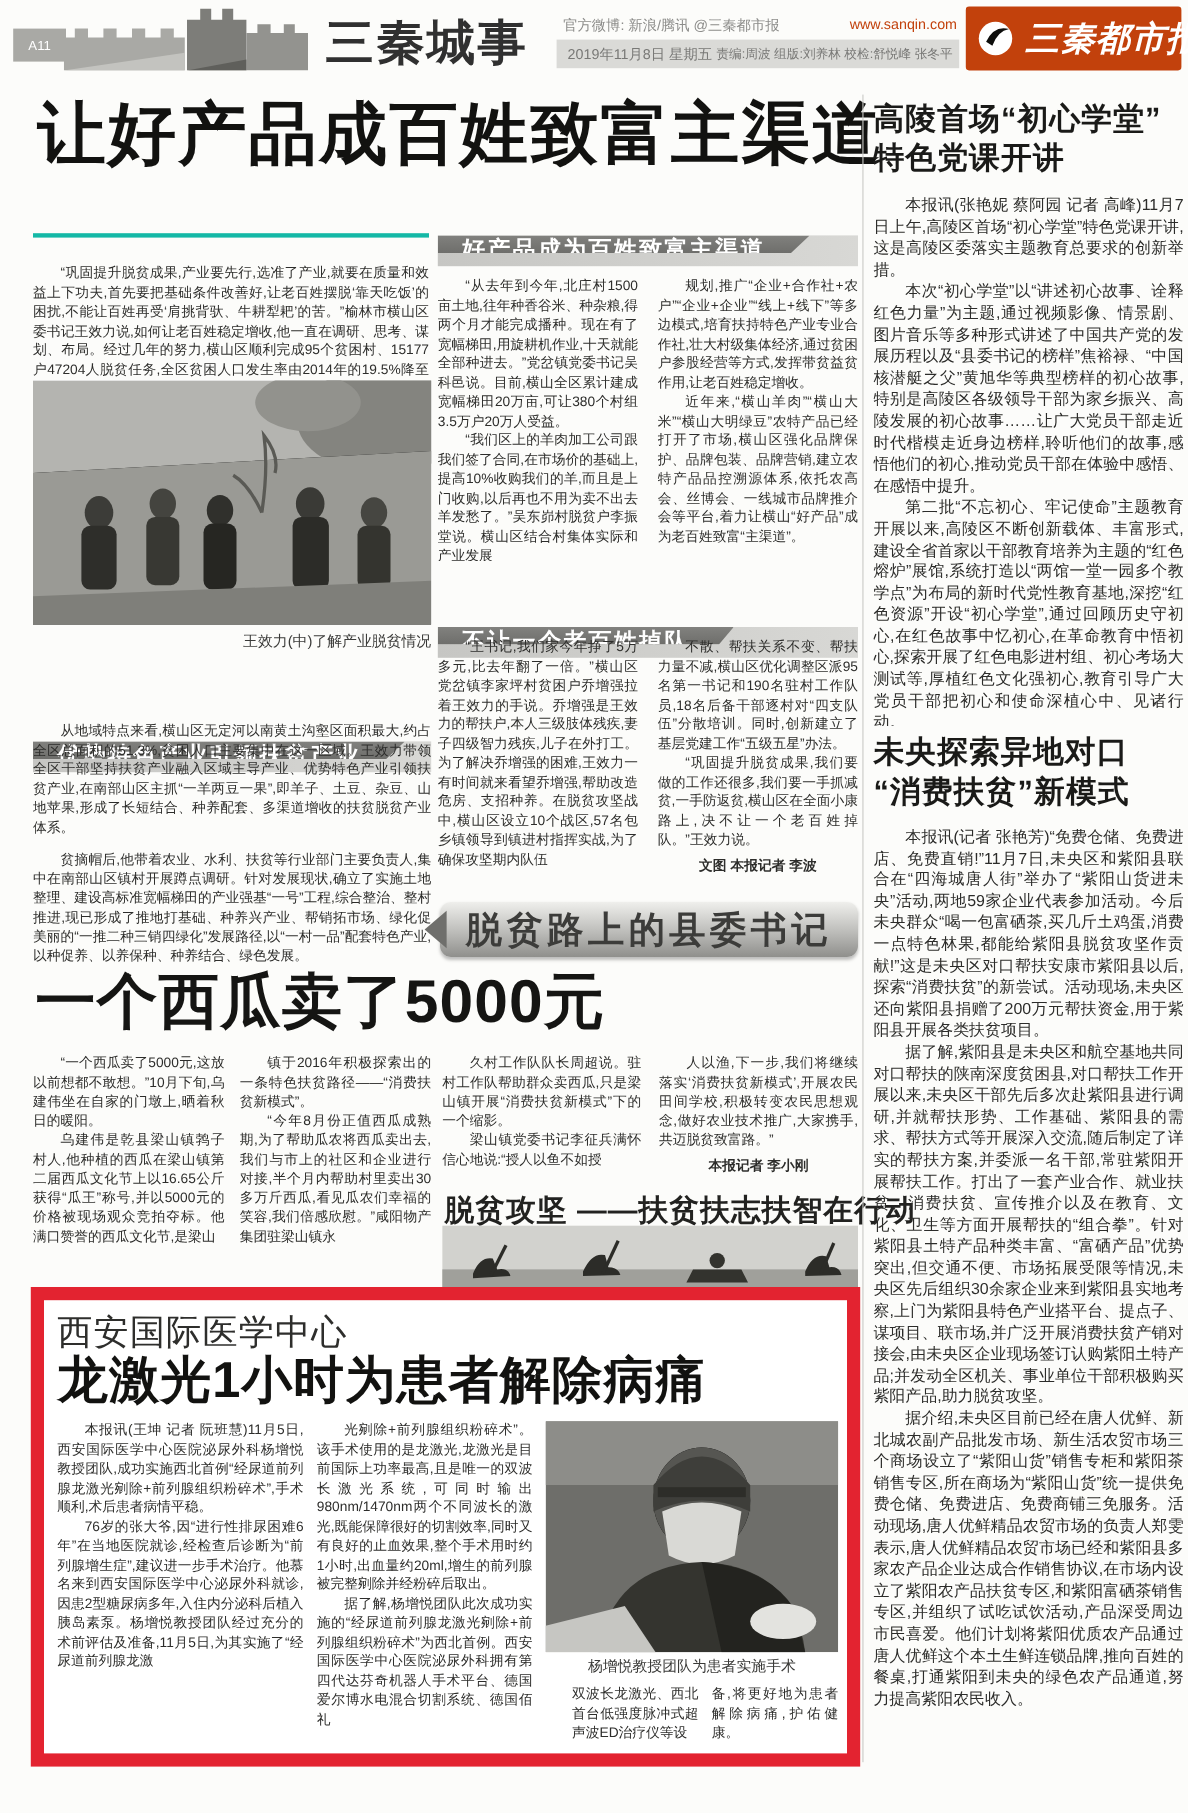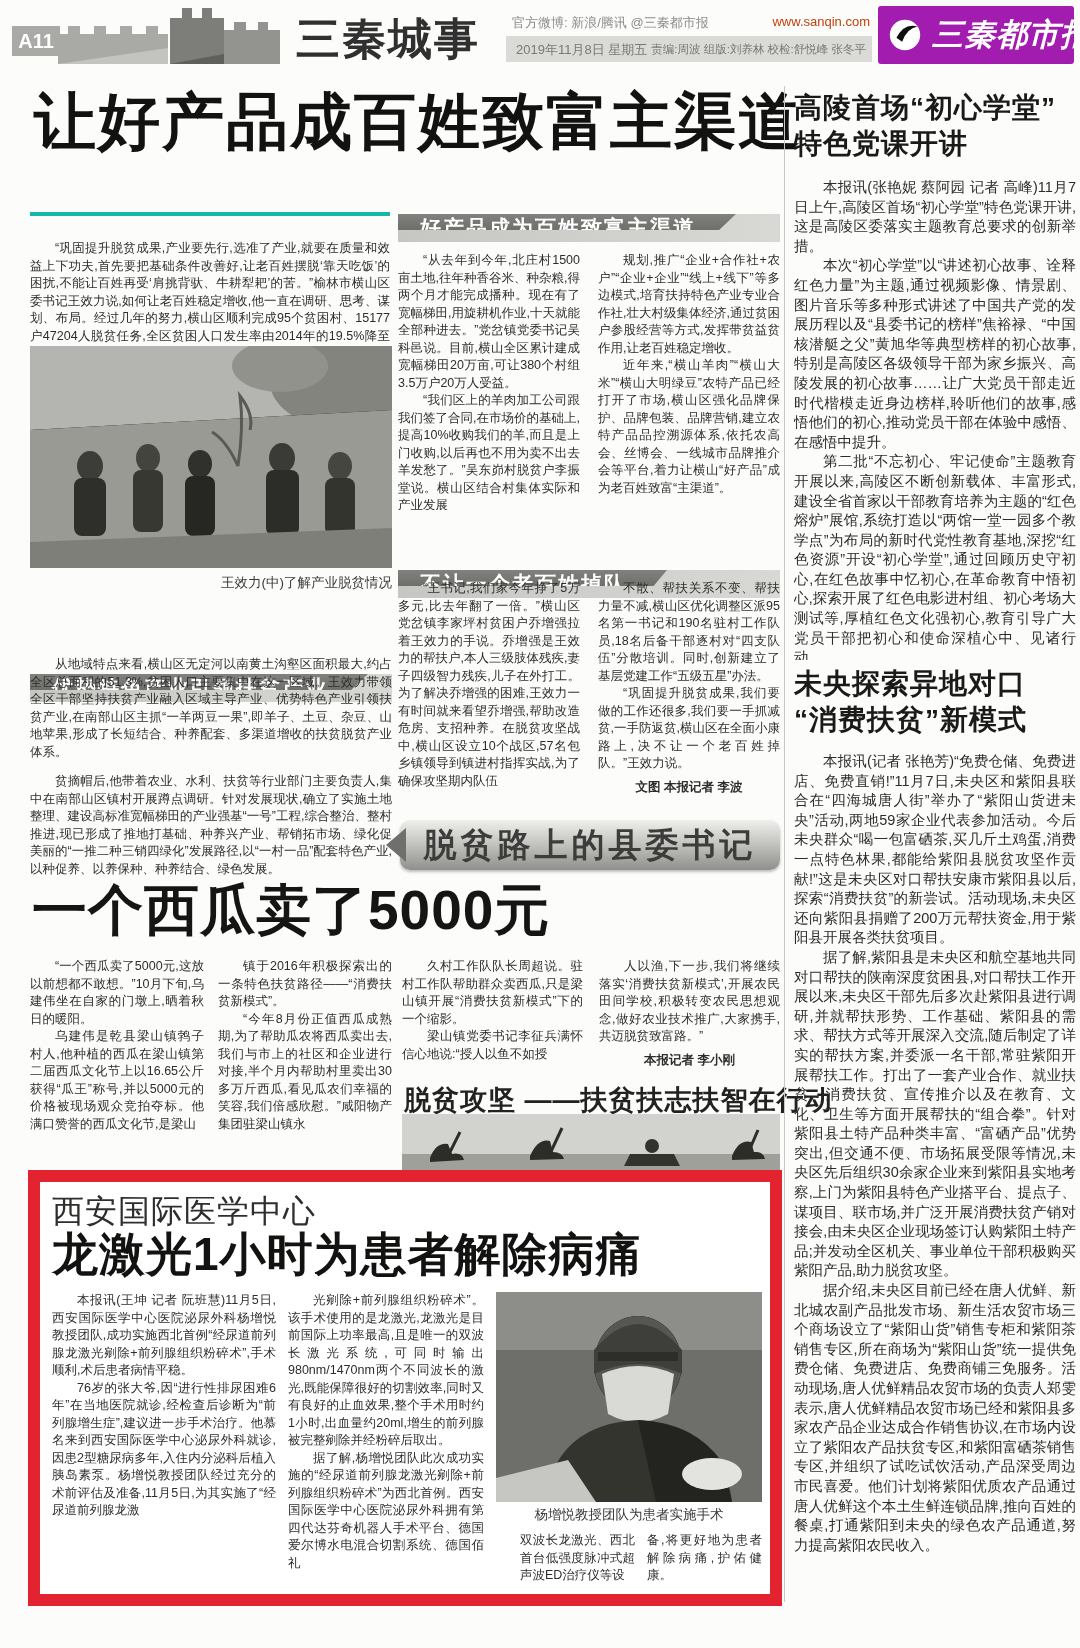--- a/index.html
+++ b/index.html
@@ -1,29 +1,29 @@
 <!DOCTYPE html>
 <html><head>
 <meta charset="utf-8">
 <style>
   html,body{margin:0;padding:0;background:#e8e8e6;}
   .page{position:relative;width:1080px;height:1648px;background:#fcfcfa;
         font-family:"Liberation Sans",sans-serif;color:#1c1c1c;overflow:hidden;margin:0 auto;}
   .abs{position:absolute;}
   
   .a11-badge{left:12px;top:26px;width:48px;height:30px;background:#a9a9a5;color:#fff;
-             font-weight:bold;font-size:20px;line-height:30px;text-align:center;}
+             font-weight:normal;font-size:12px;line-height:30px;text-align:center;}
   .wall{left:58px;top:4px;width:232px;height:60px;}
   .section-name{left:296px;top:10px;font-size:44px;font-weight:900;color:#303030;letter-spacing:2px;}
   .info-weibo{left:512px;top:14px;font-size:13px;color:#8c8c8a;}
   .info-site{left:700px;top:14px;width:170px;text-align:right;font-size:13px;color:#c2410c;}
   .gray-band{left:506px;top:36px;width:366px;height:26px;background:#dadad7;}
   .band-date{position:absolute;left:10px;top:5px;font-size:13px;color:#787876;}
   .band-editors{position:absolute;right:6px;top:6px;font-size:11.5px;color:#787876;}
-  .logo{left:878px;top:6px;width:196px;height:58px;background:#a21caf;border-radius:3px;
+  .logo{left:878px;top:6px;width:196px;height:58px;background:#c2410c;border-radius:3px;
         display:flex;align-items:center;gap:8px;padding-left:8px;box-sizing:border-box;}
   .logo-text{color:#fff;font-family:"Liberation Serif",serif;font-style:italic;font-weight:bold;
              font-size:31px;letter-spacing:1px;white-space:nowrap;}
   
   .body-text{font-size:12.5px;line-height:17.5px;text-align:justify;color:#2d2d2b;overflow:hidden;}
   .body-text p{margin:0;text-indent:2em;}
   .twocol{display:flex;gap:18px;}
   .twocol .col{flex:1;overflow:hidden;}
   .byline{font-weight:bold;text-align:center;text-indent:0 !important;margin-top:6px !important;}
   

